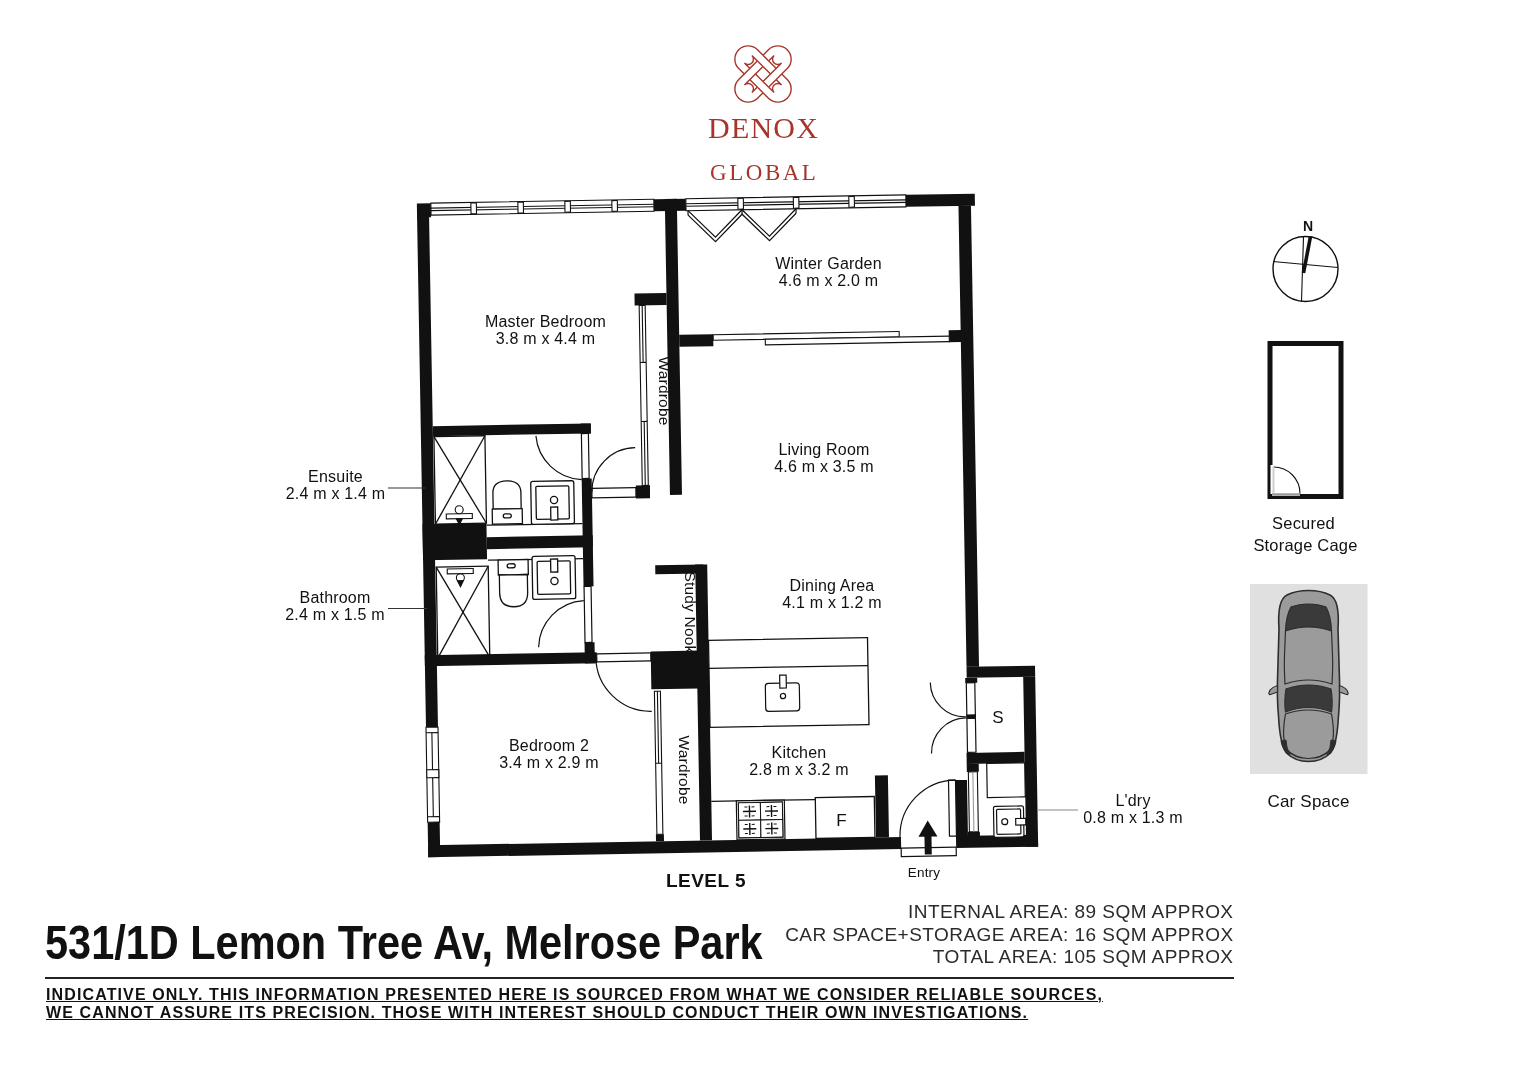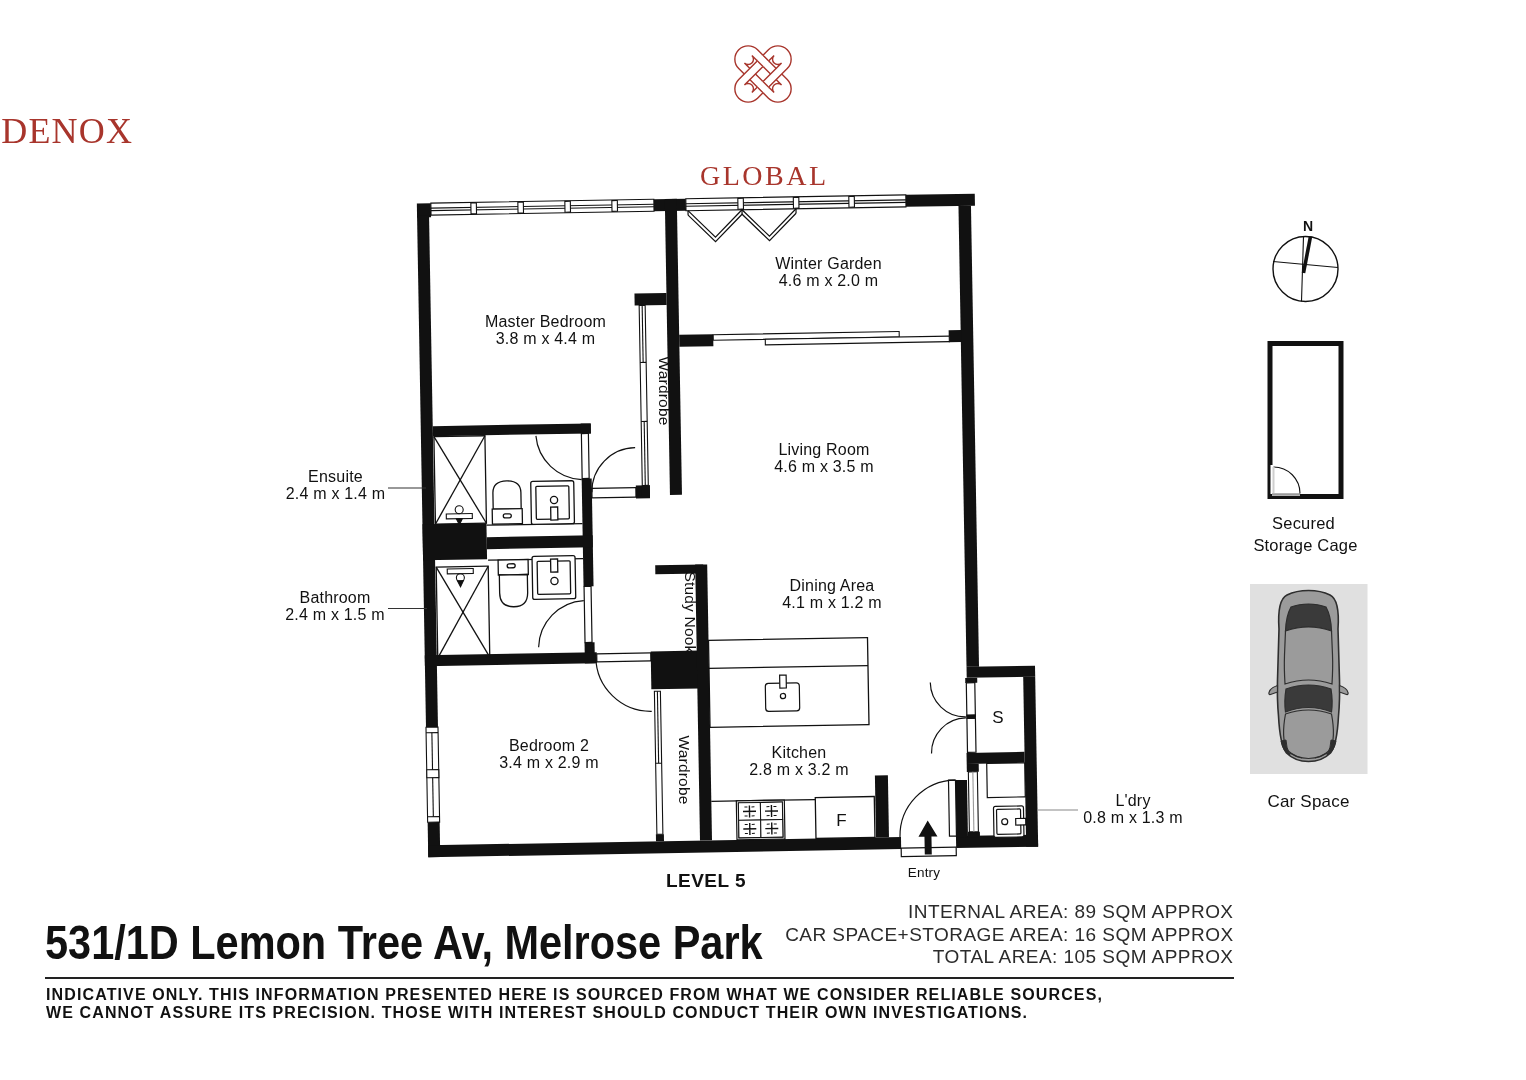--- a/index.html
+++ b/index.html
@@ -3,23 +3,23 @@
 <meta charset="utf-8">
 <style>
 html,body {margin:0;padding:0;background:#fff;width:1526px;height:1080px;overflow:hidden;}
 body {font-family:"Liberation Sans", sans-serif;}
 .abs {position:absolute;}
 .serif {font-family:"Liberation Serif", serif;}
 </style>
 </head>
 <body>
 
-<div class="abs serif" style="left:0;top:110.5px;width:1526px;color:#a8352c;font-size:36px;letter-spacing:1.2px;line-height:1.149;text-indent:1.2px">DENOX</div>
-
-<div class="abs serif" style="left:0;top:159.5px;width:1526px;text-align:center;color:#a8352c;font-size:28px;letter-spacing:2.5px;line-height:1.149;text-indent:2.5px">GLOBAL</div>
+<div class="abs serif" style="left:0;top:110.5px;width:1526px;text-align:center;color:#a8352c;font-size:30px;letter-spacing:1.2px;line-height:1.149;text-indent:1.2px">DENOX</div>
+
+<div class="abs serif" style="left:0;top:159.5px;width:1526px;text-align:center;color:#a8352c;font-size:23px;letter-spacing:2.5px;line-height:1.149;text-indent:2.5px">GLOBAL</div>
 
 <svg class="abs" style="left:733px;top:43.5px" width="60" height="60" viewBox="-30 -30 60 60">
 <defs>
       <clipPath id="wv">
         <circle cx="0" cy="-13.15" r="5.9"></circle>
         <circle cx="0" cy="13.15" r="5.9"></circle>
       </clipPath>
     </defs>
 <g transform="rotate(45)">
       <path d="M -21 -13.3 L 21 -13.3 A 13.3 13.3 0 0 1 21 13.3 L -21 13.3 A 13.3 13.3 0 0 1 -21 -13.3 Z M -21 -5.3 L 21 -5.3 A 5.3 5.3 0 0 0 21 5.3 L -21 5.3 A 5.3 5.3 0 0 0 -21 -5.3 Z" fill="white" stroke="#a8352c" stroke-width="1.4" fill-rule="evenodd"></path>
@@ -379,13 +379,13 @@
 
 <text x="1308.5" y="807" font-size="17" font-weight="400" letter-spacing="0.2" text-anchor="middle" fill="#111">Car Space</text>
 </svg>
 
 <div class="abs" style="left:45px;top:915px;font-size:48px;font-weight:700;letter-spacing:0px;color:#111;transform-origin:left top;transform:scale(0.864,1);white-space:nowrap;">531/1D Lemon Tree Av, Melrose Park</div>
 
 <div class="abs" style="right:292.5px;top:893px;font-size:19px;letter-spacing:0.45px;color:#2b2b2b;text-align:right;line-height:22.5px;margin-top:8px;">INTERNAL AREA: 89 SQM APPROX<br>CAR SPACE+STORAGE AREA: 16 SQM APPROX<br>TOTAL AREA: 105 SQM APPROX</div>
 
 <div class="abs" style="left:45px;top:977px;width:1189px;height:1.6px;background:#222;"></div>
 
-<div class="abs" style="left:46px;top:985.5px;font-size:16px;font-weight:700;letter-spacing:1.12px;color:#111;line-height:18.5px;">INDICATIVE ONLY. THIS INFORMATION PRESENTED HERE IS SOURCED FROM WHAT WE CONSIDER RELIABLE SOURCES,<br>WE CANNOT ASSURE ITS PRECISION. THOSE WITH INTEREST SHOULD CONDUCT THEIR OWN INVESTIGATIONS.</div>
+<div class="abs" style="left:46px;top:985.5px;font-size:16px;font-weight:700;letter-spacing:1.12px;color:#111;line-height:18.5px;text-decoration:underline;">INDICATIVE ONLY. THIS INFORMATION PRESENTED HERE IS SOURCED FROM WHAT WE CONSIDER RELIABLE SOURCES,<br>WE CANNOT ASSURE ITS PRECISION. THOSE WITH INTEREST SHOULD CONDUCT THEIR OWN INVESTIGATIONS.</div>
 
 </body></html>

